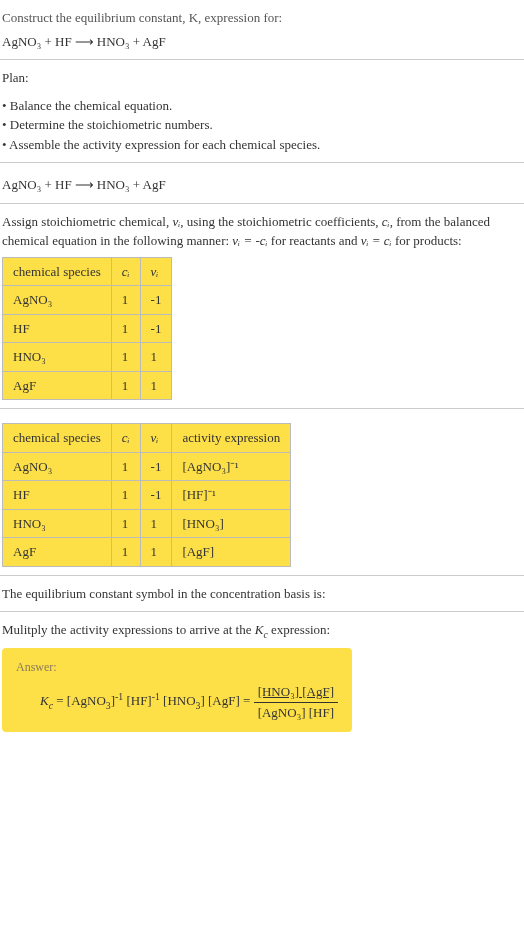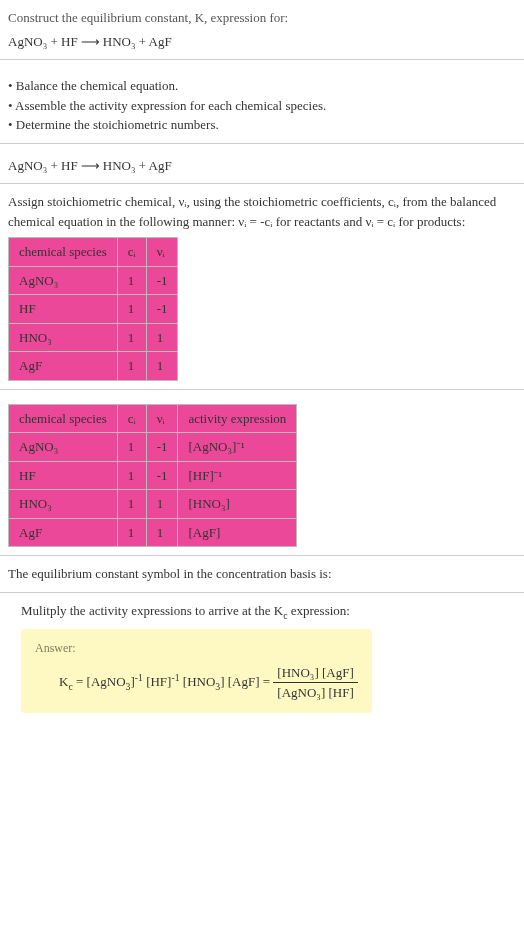--- a/index.html
+++ b/index.html
@@ -6,75 +6,76 @@
     body {
       font-family: Georgia, 'Times New Roman', serif;
       background: #fff;
       color: #333;
       width: 524px;
       font-size: 13px;
       line-height: 1.5;
     }
     .section {
       border-bottom: 1px solid #ccc;
-      padding: 8px 8px;
+      padding: 8px 2px;
     }
-    .section.no-border { border-bottom: none; margin-left: 13px; }
+    .section.no-border { border-bottom: none; }
     .prompt { color: #555; }
     .equation { font-family: Georgia, serif; margin-top: 4px; }
     .plan-list { margin-top: 8px; }
     .plan-item { margin-left: 0; }
     table.data {
       border-collapse: collapse;
       margin-top: 6px;
       font-size: 13px;
     }
     table.data th, table.data td {
       border: 1px solid #bbb;
       padding: 4px 10px;
       text-align: left;
       font-weight: normal;
-      background: #ec4899;
+      background: #fde047;
     }
     table.data th { color: #333; }
     .sub { font-size: 0.75em; vertical-align: sub; }
     .sup { font-size: 0.75em; vertical-align: super; }
-    .italic { }
+    .italic { font-style: italic; }
     .answer-box {
-      background: #fef9c3;
+      background: #fde047;
       border-radius: 4px;
       padding: 10px 14px;
       margin-top: 6px;
       display: inline-block;
     }
     .answer-label { color: #8a7a5c; font-size: 12px; margin-bottom: 6px; }
     .answer-content { padding-left: 24px; }
     .frac {
       display: inline-block;
       vertical-align: middle;
       text-align: center;
     }
-    .frac .num { display: block; border-bottom: 1px solid #333; padding: 0 4px; }
+    .frac .num { display: block; border-bottom: 1px solid #333; padding: 0 4px; text-decoration: underline; }
     .frac .den { display: block; padding: 0 4px; }
   </style>
 </head>
 <body>
 
 <div class="section">
   <div class="prompt">
     <span>Construct the equilibrium constant, K, expression for:</span>
   </div>
   <div class="equation">AgNO₃ + HF ⟶ HNO₃ + AgF</div>
 </div>
 
 <div class="section">
+  <div>Plan:</div>
   <div class="plan-list">
     <div class="plan-item">• Balance the chemical equation.</div>
+    <div class="plan-item">• Determine the stoichiometric numbers.</div>
     <div class="plan-item">• Assemble the activity expression for each chemical species.</div>
-    <div class="plan-item">• Determine the stoichiometric numbers.</div>
   </div>
 </div>
 
 <div class="section">
   <div class="equation">AgNO₃ + HF ⟶ HNO₃ + AgF</div>
 </div>
 
 <div class="section">
   <div>
     <span>Assign stoichiometric chemical, </span><span class="italic">νᵢ</span><span>, using the stoichiometric coefficients, </span><span class="italic">cᵢ</span><span>, from the balanced chemical equation in the following manner: </span><span class="italic">νᵢ = -cᵢ</span><span> for reactants and </span><span class="italic">νᵢ = cᵢ</span><span> for products:</span>

